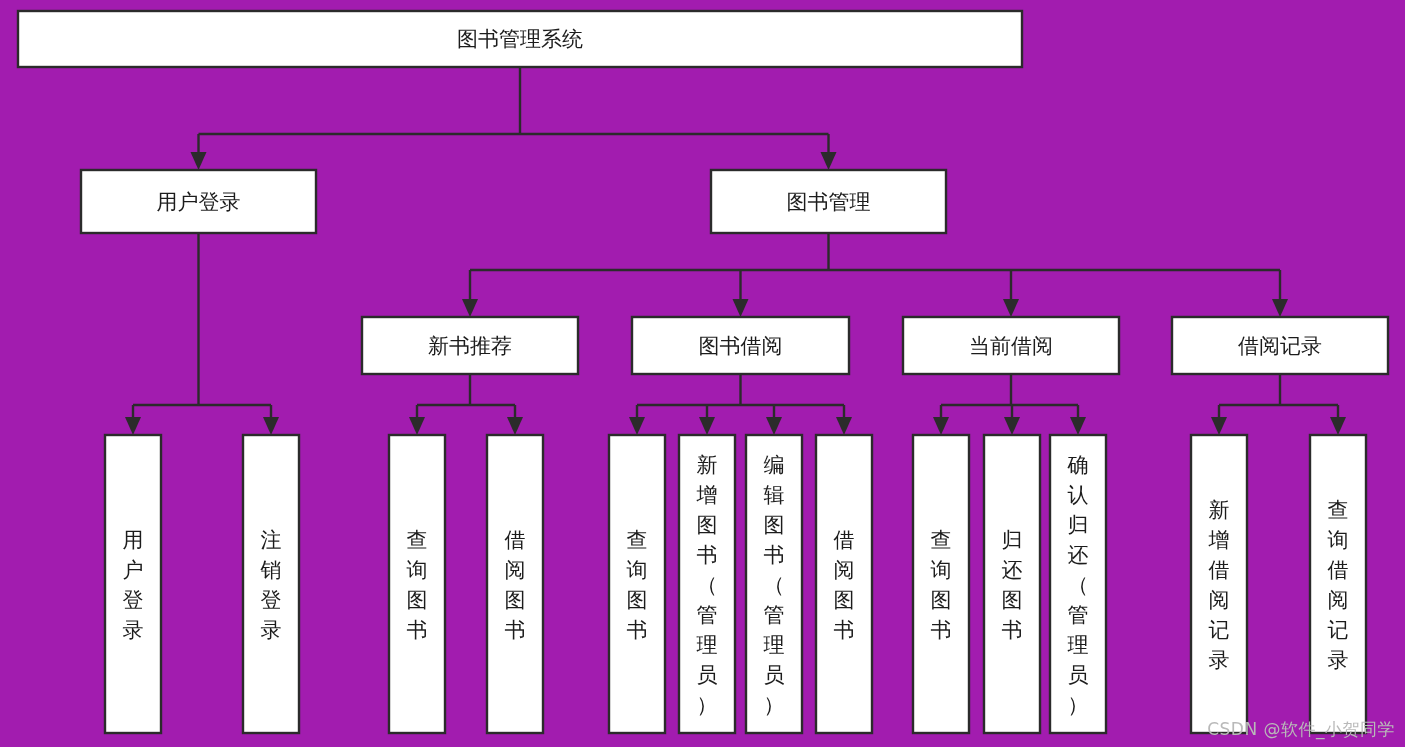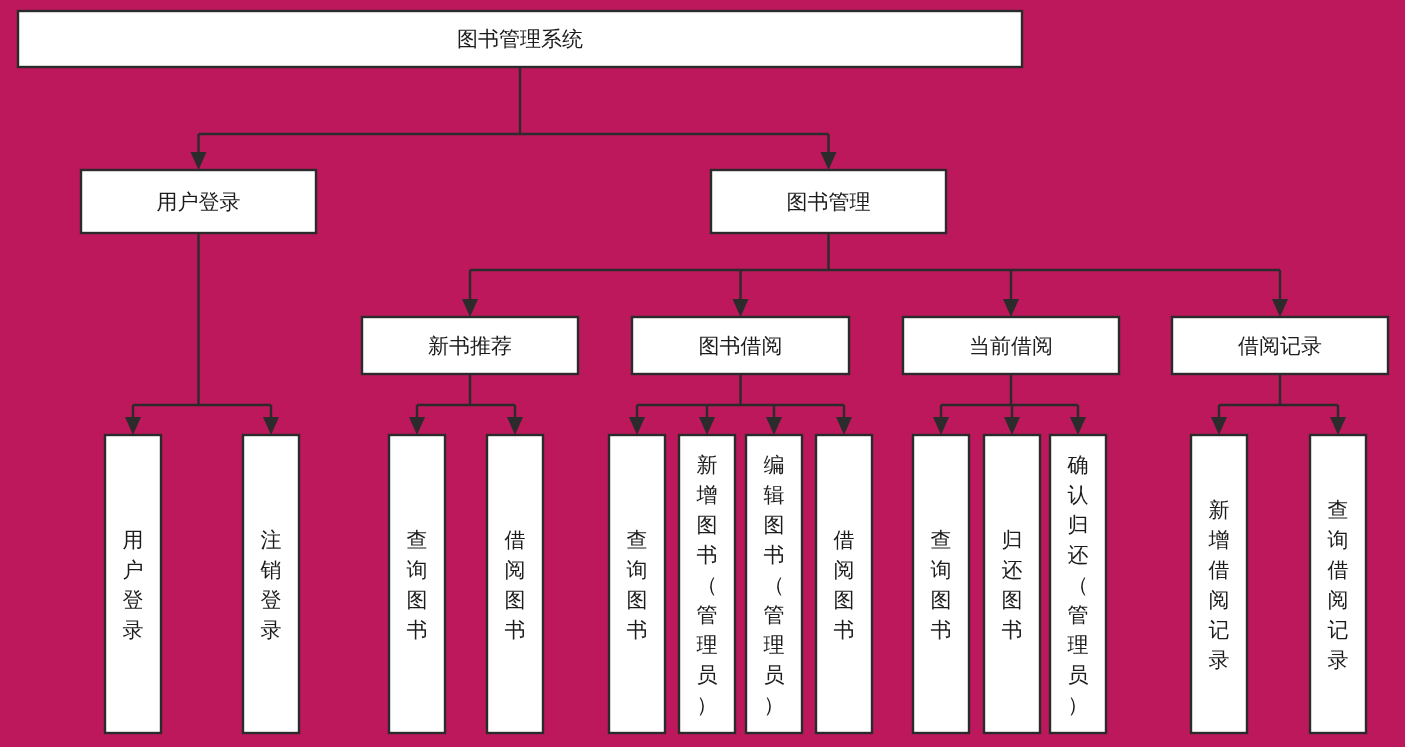--- a/index.html
+++ b/index.html
@@ -10,21 +10,21 @@
   body {
     width: 1405px;
     height: 747px;
     font-family: "DejaVu Sans", "Liberation Sans", sans-serif;
     overflow: hidden;
   }
   #diagram-root {
     position: relative;
     width: 1405px;
     height: 747px;
-    background: #be185d;
+    background: #a21caf;
   }
   svg#diagram-svg {
     position: absolute;
     left: 0;
     top: 0;
     width: 1405px;
     height: 747px;
     display: block;
   }
   .node-box {
@@ -201,13 +201,14 @@
         <g>
           <rect x="1191" y="435" width="56" height="298" class="node-box"></rect>
           <text x="1219" class="node-label-v"><tspan x="1219" y="517.4">新</tspan><tspan x="1219" y="547.4">增</tspan><tspan x="1219" y="577.4">借</tspan><tspan x="1219" y="607.4">阅</tspan><tspan x="1219" y="637.4">记</tspan><tspan x="1219" y="667.4">录</tspan></text>
         </g>
         <g>
           <rect x="1310" y="435" width="56" height="298" class="node-box"></rect>
           <text x="1338" class="node-label-v"><tspan x="1338" y="517.4">查</tspan><tspan x="1338" y="547.4">询</tspan><tspan x="1338" y="577.4">借</tspan><tspan x="1338" y="607.4">阅</tspan><tspan x="1338" y="637.4">记</tspan><tspan x="1338" y="667.4">录</tspan></text>
         </g>
       </g>
   </svg>
+  <div class="watermark">CSDN @软件_小贺同学</div>
 </div>
 
 </body></html>

